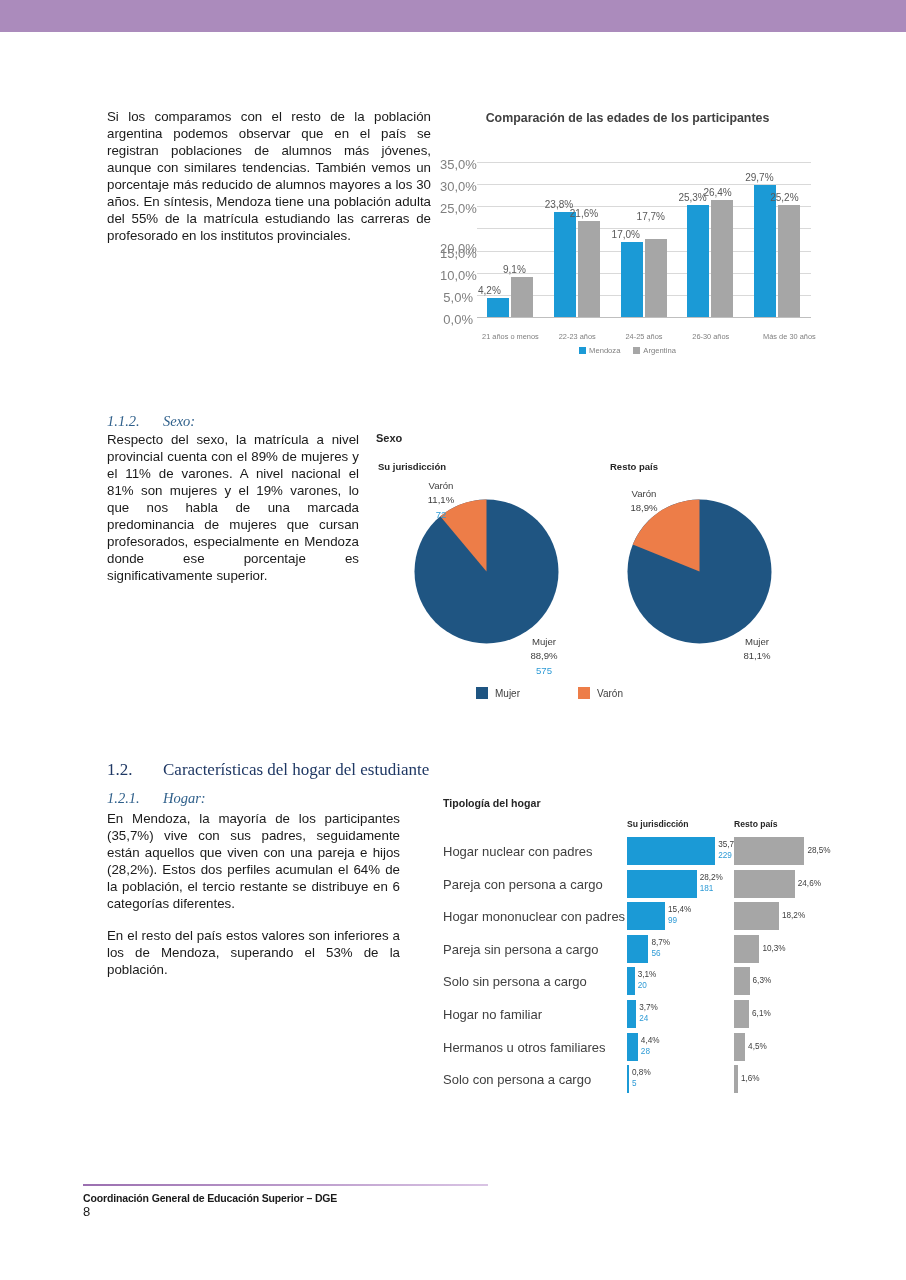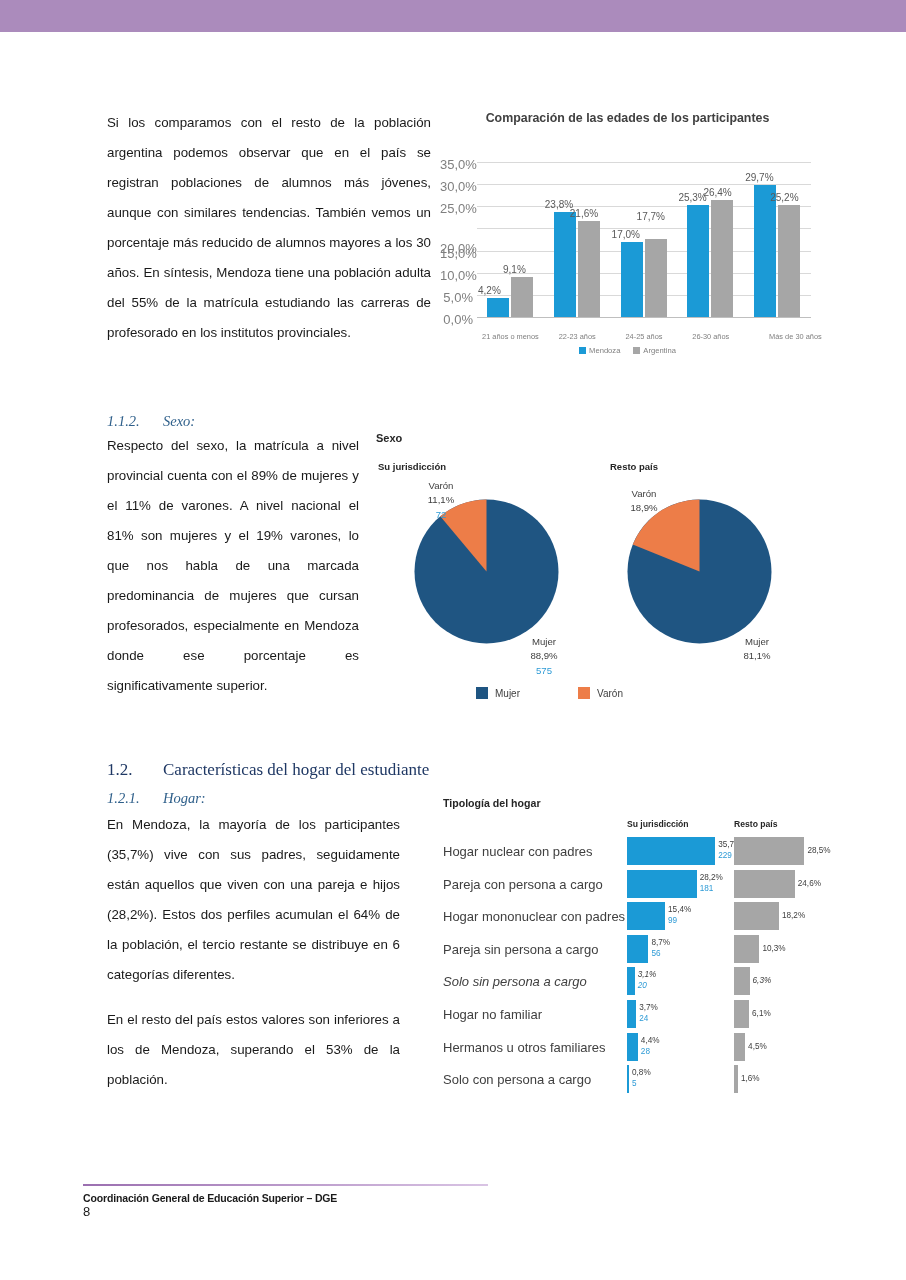--- a/index.html
+++ b/index.html
@@ -28,21 +28,21 @@
     margin-bottom:6px;
   }
   .footer-row { display:flex; justify-content:space-between; align-items:baseline; width:740px;flex-direction:column; }
   .footer-text { font-size:10.5px; font-weight:bold; color:#1a1a1a; letter-spacing:-0.15px; }
   .footer-page { font-size:13px; color:#1a1a1a; }
 
   
   .body-col {
     position:absolute;
     font-size:13.3px;
-    line-height:30px;
+    line-height:17px;
     text-align:justify;
     color:#1a1a1a;
   }
   .body-col p { margin:0; }
   .body-col p + p { margin-top:15px; }
 
   .heading-2 {
     position:absolute;
     font-family:"Liberation Serif", serif;
     font-size:17px;
@@ -188,21 +188,21 @@
           <div class="c1-bar b" style="height: 111.6px; background: rgb(166, 166, 166);"></div>
           <div class="c1-val" style="bottom: 113.6px; left: 26px;">25,2%</div>
         </div>
       </div>
   </div>
   <div class="c1-cats" id="c1-cats">
       <div class="c1-cat" style="left: 0px; width: 66.8px;">21 años o menos</div>
       <div class="c1-cat" style="left: 66.8px; width: 66.8px;">22-23 años</div>
       <div class="c1-cat" style="left: 133.6px; width: 66.8px;">24-25 años</div>
       <div class="c1-cat" style="left: 200.4px; width: 66.8px;">26-30 años</div>
-      <div class="c1-cat" style="left: 285px; width: 66.8px;">Más de 30 años</div>
+      <div class="c1-cat" style="left: 279px; width: 66.8px;">Más de 30 años</div>
     </div>
   <div class="c1-legend" id="c1-legend">
       <span><span class="sw" style="background:#1b9ad6"></span><span>Mendoza</span></span>
       <span><span class="sw" style="background:#a6a6a6"></span><span>Argentina</span></span>
     </div>
 </div>
 
 <div class="heading-3" style="left:107px; top:413px;">
   <span class="num">1.1.2.</span><span>Sexo:</span>
 </div>
@@ -293,21 +293,21 @@
         <div class="hbar gray" style="width: 44.954px;"></div>
         <div class="hval" style="left: 344.954px; top: 10px; text-align: center;"><span class="pct">18,2%</span></div>
       </div>
       <div class="hogar-row" style="top: 135.8px;">
         <div class="hogar-cat">Pareja sin persona a cargo</div>
         <div class="hbar blue" style="width: 21.489px;"></div>
         <div class="hval" style="left: 214.489px; top: 4px;"><span class="pct">8,7%</span><br><span class="cnt">56</span></div>
         <div class="hbar gray" style="width: 25.441px;"></div>
         <div class="hval" style="left: 325.441px; top: 10px;"><span class="pct">10,3%</span></div>
       </div>
-      <div class="hogar-row" style="top: 168.4px; font-style: italic;">
+      <div class="hogar-row" style="top: 168.4px;">
         <div class="hogar-cat">Solo sin persona a cargo</div>
         <div class="hbar blue" style="width: 7.657px;"></div>
         <div class="hval" style="left: 200.657px; top: 4px;"><span class="pct">3,1%</span><br><span class="cnt">20</span></div>
         <div class="hbar gray" style="width: 15.561px;"></div>
         <div class="hval" style="left: 315.561px; top: 10px;"><span class="pct">6,3%</span></div>
       </div>
       <div class="hogar-row" style="top: 201px;">
         <div class="hogar-cat">Hogar no familiar</div>
         <div class="hbar blue" style="width: 9.139px;"></div>
         <div class="hval" style="left: 202.139px; top: 4px;"><span class="pct">3,7%</span><br><span class="cnt">24</span></div>

